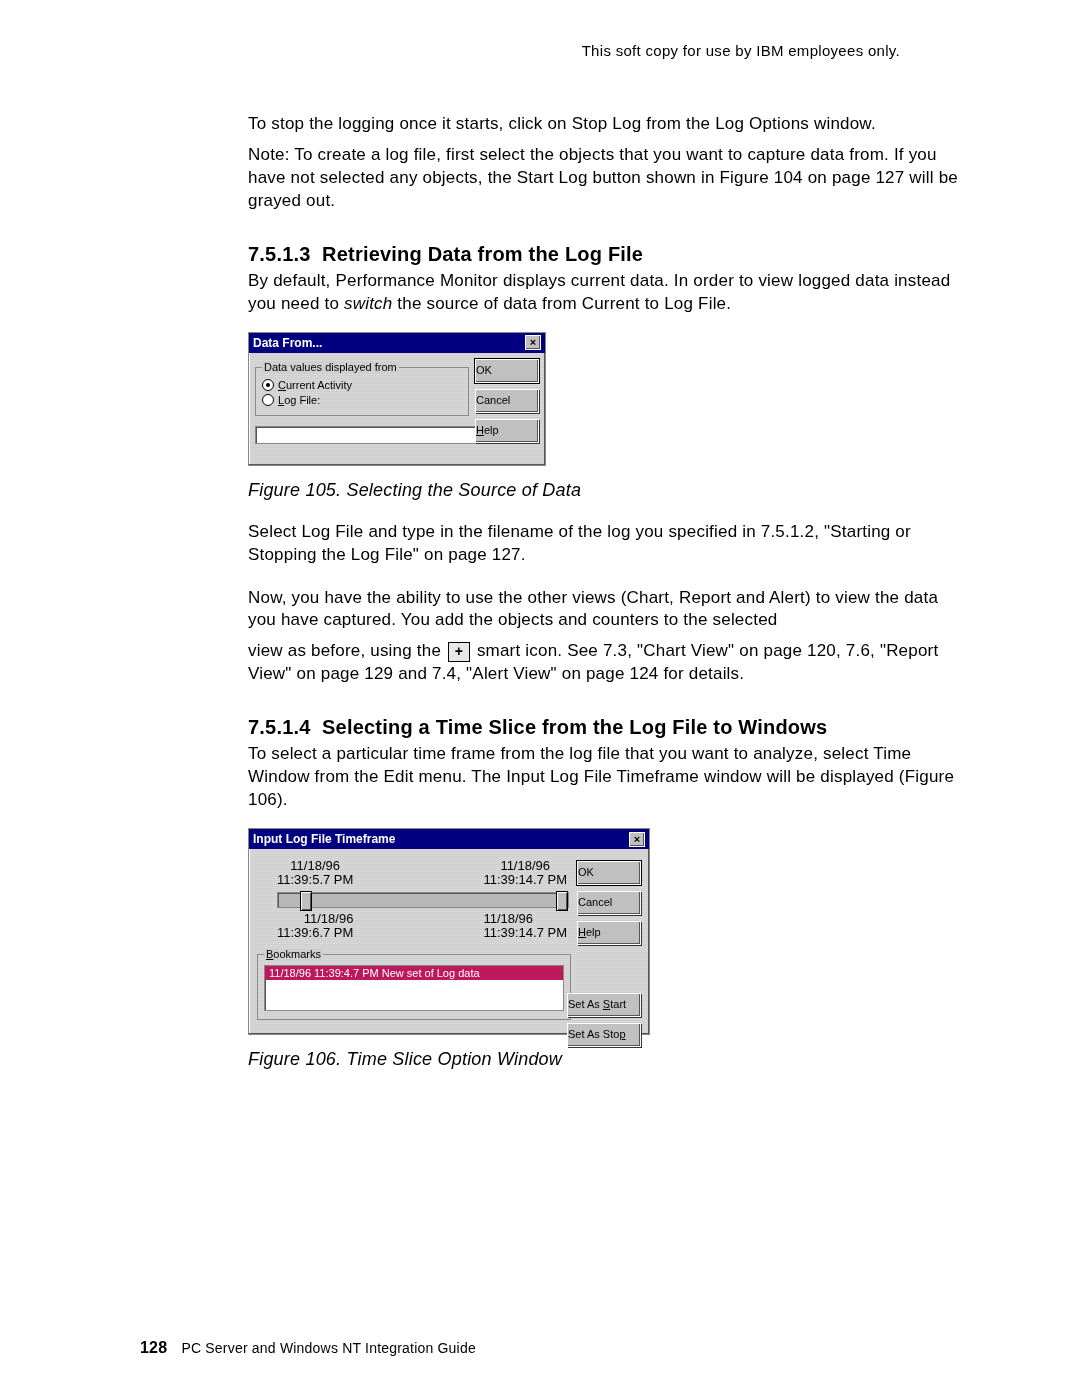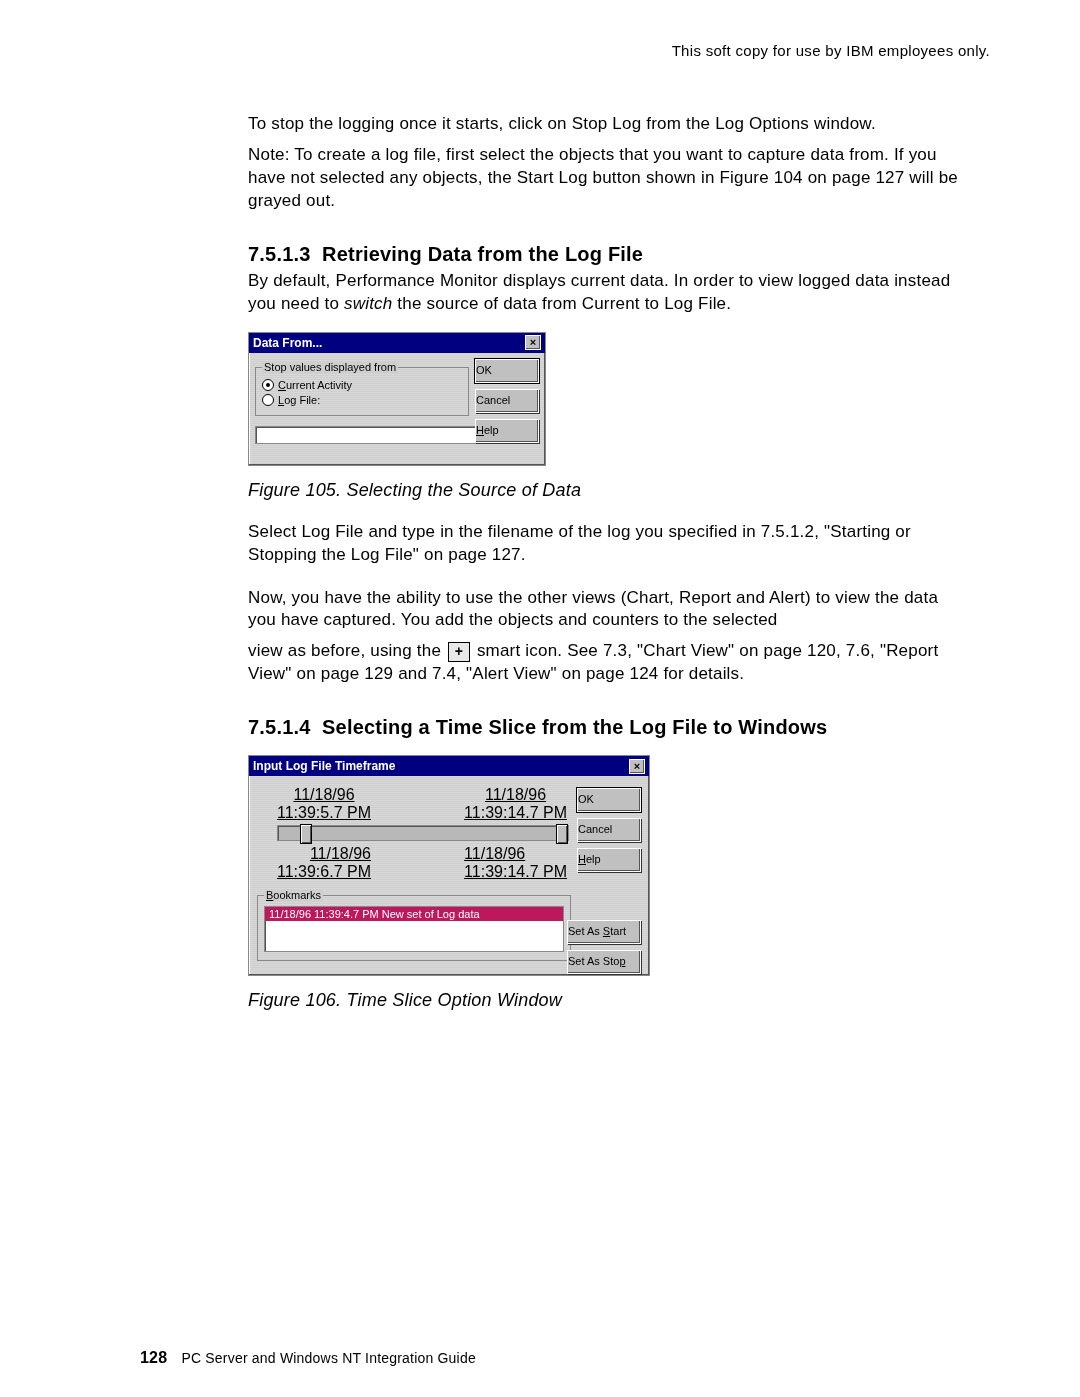--- a/index.html
+++ b/index.html
@@ -12,20 +12,21 @@
     width: 1080px;
     height: 1397px;
     position: relative;
     box-sizing: border-box;
     padding: 40px 90px 40px 140px;
   }
   .header-right {
     text-align: right;
     font-size: 15px;
     letter-spacing: 0.3px;
+    margin-right: 90px;
     margin-top: 2px;
   }
   .body-text {
     font-size: 17px;
     line-height: 1.35;
     letter-spacing: 0.2px;
     margin-left: 108px;
     margin-right: 20px;
   }
   .gap-lg { margin-top: 54px; }
@@ -41,21 +42,21 @@
   .italic { font-style: italic; }
   .caption {
     font-size: 18px;
     font-style: italic;
     margin-left: 108px;
     margin-top: 14px;
     letter-spacing: 0.2px;
   }
   .page-footer {
     position: absolute;
-    bottom: 30px;
+    bottom: 40px;
     left: 140px;
     font-size: 14px;
     letter-spacing: 0.2px;
   }
   .page-footer .pn { font-weight: bold; font-size: 16px; margin-right: 10px; }
 
   
   .dialog1 {
     margin-left: 108px;
     margin-top: 16px;
@@ -134,21 +135,21 @@
     margin-left: 108px;
     margin-top: 16px;
     width: 402px;
     background: repeating-linear-gradient(0deg,#d8d8d8 0,#d8d8d8 1px,#cfcfcf 1px,#cfcfcf 2px);
     border: 1px solid #888;
     box-shadow: inset -1px -1px 0 #555, inset 1px 1px 0 #fff;
     font-family: Tahoma, Arial, sans-serif;
     box-sizing: border-box;
   }
   .d2-body { position:relative; padding: 10px 8px 14px 8px; font-size:11px; color:#000; }
-  .tlabels { display:flex; justify-content:space-between; width: 290px; margin-left: 20px; font-size:16px; line-height:1.1;text-decoration:underline; }
+  .tlabels { display:flex; justify-content:space-between; width: 290px; margin-left: 20px; font-size:13px; line-height:1.1; }
   .tlabels div { text-align:center; white-space:nowrap; }
   .slider {
     width: 290px; height: 14px; margin: 4px 0 4px 20px; position:relative; background:#b8b8b8; border:1px solid #888; box-shadow: inset 1px 1px 0 #555;
   }
   .handle { position:absolute; top:-2px; width:10px; height:18px; background:#c0c0c0; border:1px solid #000; box-shadow: inset 1px 1px 0 #fff, inset -1px -1px 0 #555; }
   .handle.left { left: 22px; }
   .handle.right { right: 0px; }
   .groupbox2 {
     border:1px solid #888; margin-top:14px; padding:10px 6px 8px 6px; width: 300px; position:relative;
   }
@@ -183,21 +184,21 @@
     <span>By default, Performance Monitor displays current data.  In order to view logged data instead you need to </span><span class="italic">switch</span><span> the source of data from Current to Log File.</span>
   </div>
 
   <div class="dialog1">
     <div class="titlebar">
       <span>Data From...</span>
       <span class="close-x">×</span>
     </div>
     <div class="d1-body">
       <div class="groupbox">
-        <div class="grouplegend">Stop values displayed from</div>
+        <div class="grouplegend">Data values displayed from</div>
         <div class="radio-row">
           <span class="radio checked"></span>
           <span><span class="underline">C</span><span>urrent Activity</span></span>
         </div>
         <div class="radio-row">
           <span class="radio"></span>
           <span><span class="underline">L</span><span>og File:</span></span>
         </div>
       </div>
       <div style="display:flex;align-items:flex-end;margin-top:2px;">
@@ -218,20 +219,23 @@
     <span>Select </span><span class="bold">Log File</span><span> and type in the filename of the log you specified in 7.5.1.2, "Starting or Stopping the Log File" on page 127.</span>
   </div>
   <div class="body-text gap-md">Now, you have the ability to use the other views (Chart, Report and Alert) to view the data you have captured.  You add the objects and counters to the selected</div>
   <div class="body-text gap-sm">
     <span>view as before, using the </span><span class="plus-icon">+</span><span> smart icon.  See 7.3, "Chart View" on page 120, 7.6, "Report View" on page 129 and 7.4, "Alert View" on page 124 for details.</span>
   </div>
 
   <h3 class="section">
     <span>7.5.1.4</span>&nbsp;&nbsp;<span>Selecting a Time Slice from the Log File to Windows</span>
   </h3>
+  <div class="body-text">
+    <span>To select a particular time frame from the log file that you want to analyze, select </span><span class="bold">Time Window</span><span> from the Edit menu.  The Input Log File Timeframe window will be displayed (Figure 106).</span>
+  </div>
 
   <div class="dialog2">
     <div class="titlebar">
       <span>Input Log File Timeframe</span>
       <span class="close-x">×</span>
     </div>
     <div class="d2-body">
       <div class="tlabels">
         <div><span>11/18/96</span><br><span>11:39:5.7 PM</span></div>
         <div><span>11/18/96</span><br><span>11:39:14.7 PM</span></div>

